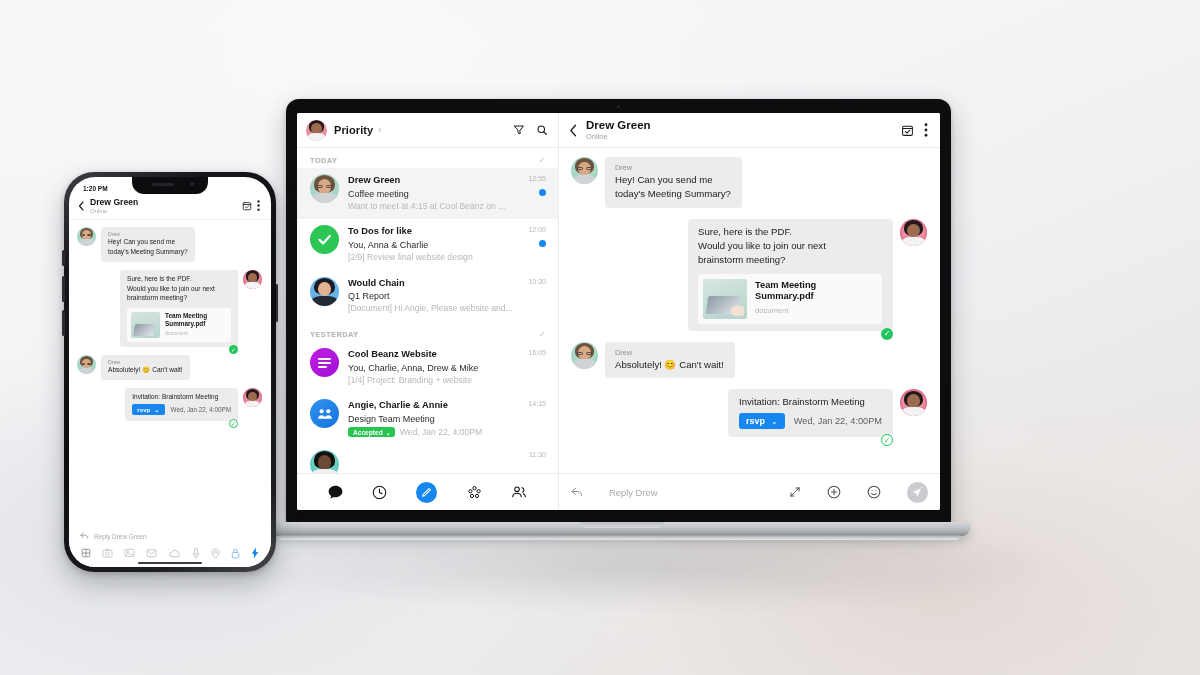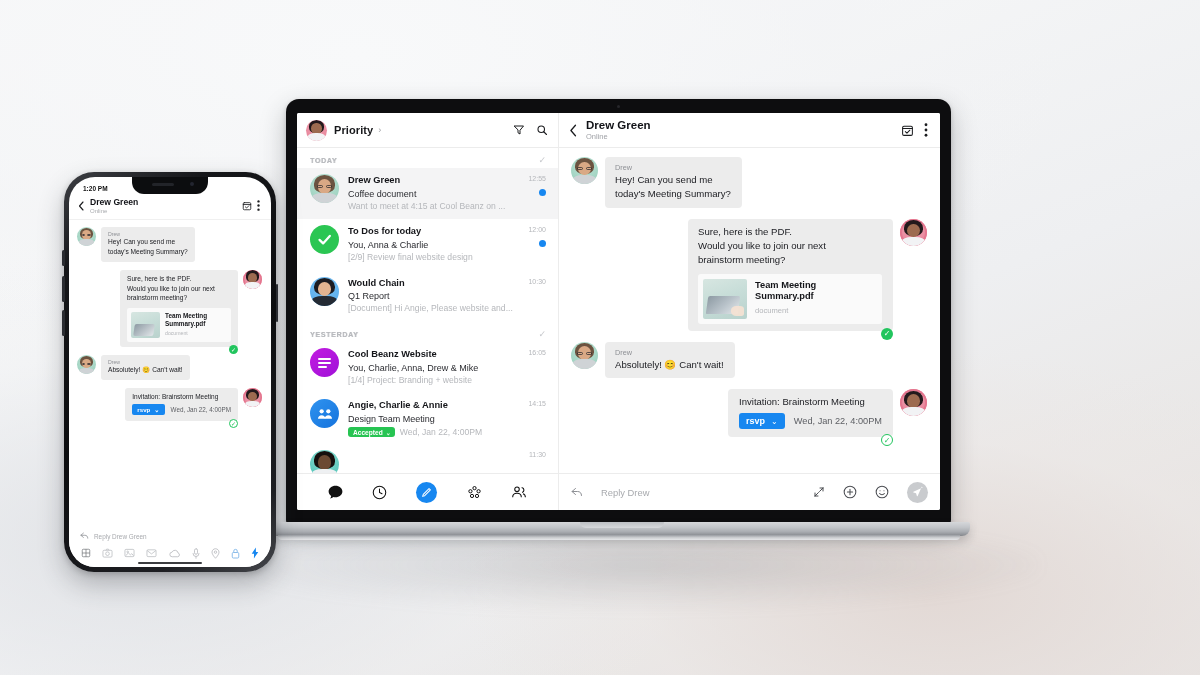--- a/index.html
+++ b/index.html
@@ -151,21 +151,21 @@
   .inv-bubble { background:#ececec; border-radius:4px; padding: 7px 11px 8px 11px; }
   .inv-title { font-size: 9.5px; color:#1b1c21; }
   .inv-row { display:flex; align-items:center; gap:9px; margin-top: 6px; }
   .rsvp { background:#1787f0; color:#fff; font-size:9px; font-weight:700; padding: 3px 7px; border-radius:3px; display:inline-flex; align-items:center; gap:6px; }
   .rsvp .cv { font-size:8px; font-weight:400; }
   .inv-date { font-size: 9.2px; color:#5c5e63; }
 
   
   .scr-footer { height: 37px; flex: 0 0 37px; display:flex; border-top: 1px solid #ececec; background:#fff; }
   .foot-left { width: 262px; display:flex; align-items:center; justify-content: space-around; padding: 0 16px; border-right:1px solid #ececec; }
-  .foot-right { flex:1; display:flex; align-items:center; padding: 0 12px 0 12px; gap: 18px; }
+  .foot-right { flex:1; display:flex; align-items:center; padding: 0 12px 0 12px; gap: 26px; }
   .reply-ph { font-size: 9.4px; color:#a8aaae; }
   .foot-spacer { flex:1; }
   .send-btn { width: 21px; height:21px; border-radius:50%; background:#c9cbce; display:flex; align-items:center; justify-content:center; color:#fff; }
   .fab { width: 21px; height: 21px; border-radius:50%; background:#1787f0; display:flex;align-items:center;justify-content:center; }
 
   
   #phone { position: absolute; left: 64px; top: 172px; width: 212px; height: 400px; }
   .ph-frame {
     position:absolute; inset:0; border-radius: 30px;
     background: linear-gradient(145deg,#3d3f44 0%, #16171a 18%, #0c0d0f 52%, #1d1e22 85%, #45474c 100%);
@@ -293,37 +293,37 @@
                     <div class="head" style="background:#d9a985"></div>
                     <div class="body" style="background:#cfd3d6"></div>
                     <div class="glass">
                       <b></b>
                       <b></b>
                     </div>
                   </div>
               </div>
               <div class="conv-main">
                 <div class="conv-name">Drew Green</div>
-                <div class="conv-line2">Coffee document</div>
+                <div class="conv-line2">Coffee meeting</div>
                 <div class="conv-line3">Want to meet at 4:15 at Cool Beanz on ...</div>
               </div>
               <div class="conv-right">
                 <span class="conv-time">12:55</span>
                 <span class="unread"></span>
               </div>
             </div>
 
             <div class="conv">
               <div class="av av-check">
                 <svg width="17" height="17" viewBox="0 0 24 24" fill="none" stroke="#fff" stroke-width="3.2" stroke-linecap="round" stroke-linejoin="round">
                     <polyline points="5 12.5 10 17.5 19.5 7"></polyline>
                   </svg>
               </div>
               <div class="conv-main">
-                <div class="conv-name">To Dos for today</div>
+                <div class="conv-name">To Dos for like</div>
                 <div class="conv-line2">You, Anna &amp; Charlie</div>
                 <div class="conv-line3">[2/9] Review final website design</div>
               </div>
               <div class="conv-right">
                 <span class="conv-time">12:00</span>
                 <span class="unread"></span>
               </div>
             </div>
 
             <div class="conv">

